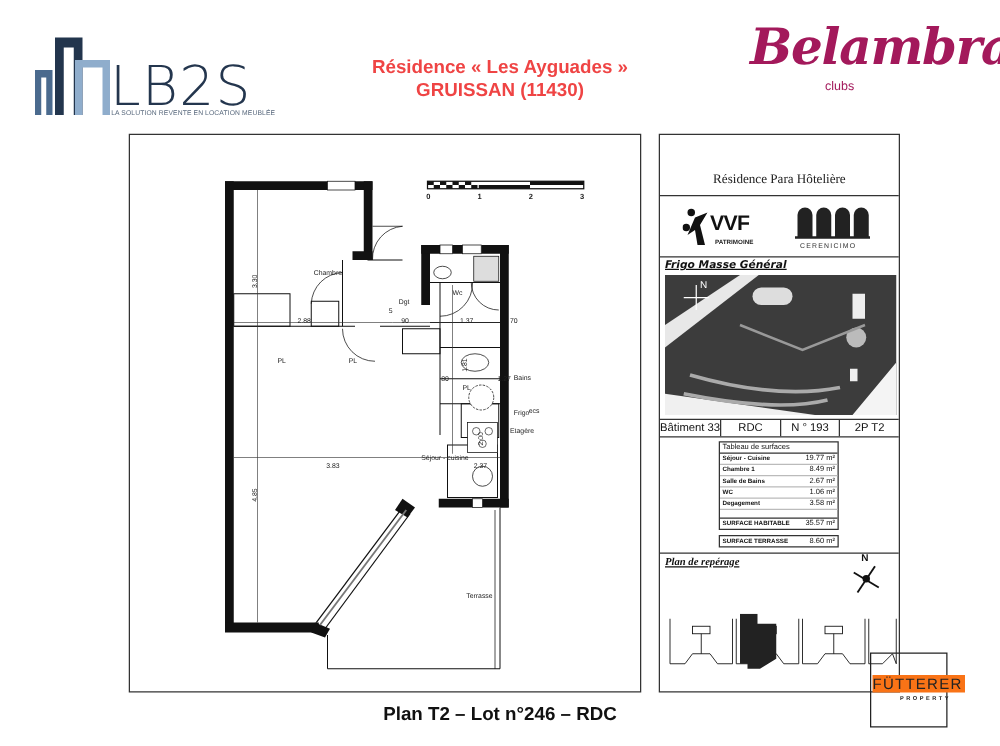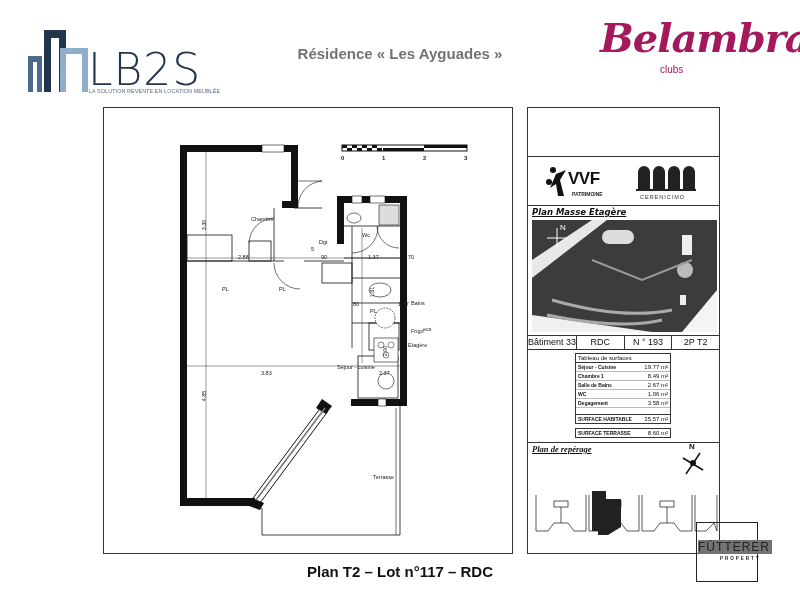--- a/index.html
+++ b/index.html
@@ -7,21 +7,21 @@
   body { position: relative; font-family: "Liberation Sans", sans-serif; color: #111; }
 
   .abs { position: absolute; }
 
   
   .lb2s-logo { left: 24px; top: 22px; width: 190px; height: 76px; }
   .lb2s-text { position: absolute; left: 64px; top: 26px; font-family: "DejaVu Sans", sans-serif; font-weight: 200; font-size: 44px; letter-spacing: 1px; color: #24364e; line-height: 1; }
   .lb2s-tag { position: absolute; left: 65px; top: 66px; font-size: 5.4px; color: #5a6a7e; letter-spacing: 0.1px; white-space: nowrap; }
 
   
-  .header-title { left: 260px; top: 44px; width: 280px; text-align: center; font-family: "Liberation Sans", sans-serif; font-weight: bold; font-size: 15px; line-height: 19px; color: #737373; }
+  .header-title { left: 260px; top: 44px; width: 280px; text-align: center; font-family: "Liberation Sans", sans-serif; font-weight: bold; font-size: 15px; line-height: 19px; color: #ef4444; }
 
   
   .belambra { left: 600px; top: 18px; width: 190px; height: 70px; }
   .belambra-word { position: absolute; left: 0; top: 0; font-family: "DejaVu Serif", serif; font-style: italic; font-size: 40px; color: #a3195b; letter-spacing: -1px; line-height: 1; font-weight: bold; }
   .belambra-clubs { position: absolute; left: 60px; top: 46px; font-size: 10px; color: #a3195b; }
 
   
   .plan-frame { left: 103px; top: 107px; width: 410px; height: 447px; border: 1.5px solid #333; background: #fff; }
 
   
@@ -43,21 +43,21 @@
   .surf-title { font-size: 6px; padding: 1px 2px; border-bottom: 1px solid #333; }
   .surf-row { display: flex; justify-content: space-between; padding: 0 2px; height: 9px; line-height: 9px; border-bottom: 0.5px solid #bbb; font-weight: bold; }
   .surf-row .v { font-size: 6px; font-weight: normal; }
   .surf-total { position: absolute; left: 0; bottom: 0; width: 100%; display: flex; justify-content: space-between; padding: 0 2px; height: 9px; line-height: 9px; border-top: 1px solid #333; font-weight: bold; }
   .surf-total .v { font-size: 6px; font-weight: normal; }
   .terrasse-box { position: absolute; left: 47px; top: 320px; width: 96px; height: 10px; border: 1px solid #333; font-size: 5px; display: flex; justify-content: space-between; padding: 0 2px; line-height: 8px; font-weight: bold; }
   .terrasse-box .v { font-size: 6px; font-weight: normal; }
 
   
   .futterer { left: 696px; top: 522px; width: 62px; height: 60px; border: 1px solid #222; }
-  .futterer-name { position: absolute; left: 1px; top: 17px; font-size: 12px; letter-spacing: 1px; color: #222; white-space: nowrap; background: #737373; padding-right: 2px; }
+  .futterer-name { position: absolute; left: 1px; top: 17px; font-size: 12px; letter-spacing: 1px; color: #222; white-space: nowrap; background: #f97316; padding-right: 2px; }
   .futterer-sub { position: absolute; left: 23px; top: 33px; font-size: 4.5px; letter-spacing: 2px; color: #222; white-space: nowrap; font-weight: bold; }
 
   
   .footer-title { left: 280px; top: 563px; width: 240px; text-align: center; font-weight: bold; font-size: 15px; color: #111; }
 
   
   .plan-label { position: absolute; font-size: 5.5px; color: #222; white-space: nowrap; }
   .scale-num { position: absolute; font-size: 6px; font-weight: bold; color: #222; }
 </style>
 </head>
@@ -68,20 +68,21 @@
     <path d="M4 70 V34 H18 V70 H13 V40 H9 V70 Z" fill="#4a6a8e"></path>
     <path d="M20 70 V8 H42 V70 H35 V16 H27 V70 Z" fill="#22354d"></path>
     <path d="M36 70 V26 H64 V70 H58 V32 H42 V70 Z" fill="#8fadcc"></path>
   </svg>
   <div class="lb2s-text">LB2S</div>
   <div class="lb2s-tag">LA SOLUTION REVENTE EN LOCATION MEUBLÉE</div>
 </div>
 
 <div class="abs header-title">
   <div>Résidence « Les Ayguades »</div>
+  <div>GRUISSAN (11430)</div>
 </div>
 
 <div class="abs belambra">
   <div class="belambra-word">Belambra</div>
   <div class="belambra-clubs">clubs</div>
 </div>
 
 <div class="abs plan-frame">
   <svg width="408" height="445" viewBox="0 0 408 445" style="position:absolute;left:0;top:0;">
 
@@ -209,20 +210,21 @@
   <div class="plan-label" style="left:275px;top:262px;">2.37</div>
   <div class="plan-label" style="left:95px;top:285px;transform:rotate(-90deg);">4.85</div>
 
   <div class="scale-num" style="left:237px;top:47px;">0</div>
   <div class="scale-num" style="left:278px;top:47px;">1</div>
   <div class="scale-num" style="left:319px;top:47px;">2</div>
   <div class="scale-num" style="left:360px;top:47px;">3</div>
 </div>
 
 <div class="abs info-panel">
+  <div class="panel-sub">Résidence Para Hôtelière</div>
   <div class="panel-divider" style="top:48px;"></div>
 
   <div class="vvf-logo">
     <svg width="22" height="32" viewBox="0 0 22 32" style="position:absolute;left:0;top:0;">
       <circle cx="7" cy="4" r="3" fill="#111"></circle>
       <circle cx="3" cy="16" r="3" fill="#111"></circle>
       <path d="M10 8 L20 4 L14 14 L18 30 L12 30 L10 18 L4 22 Z" fill="#111"></path>
     </svg>
     <div class="vvf-text">VVF</div>
     <div class="vvf-sub">PATRIMOINE</div>
@@ -233,21 +235,21 @@
       <path d="M2 26 V8 A6 6 0 0 1 14 8 V26 Z" fill="#222"></path>
       <path d="M17 26 V8 A6 6 0 0 1 29 8 V26 Z" fill="#222"></path>
       <path d="M32 26 V8 A6 6 0 0 1 44 8 V26 Z" fill="#222"></path>
       <path d="M47 26 V8 A6 6 0 0 1 59 8 V26 Z" fill="#222"></path>
       <rect x="0" y="25" width="60" height="2" fill="#222"></rect>
     </svg>
     <div class="ceren-text">CERENICIMO</div>
   </div>
 
   <div class="panel-divider" style="top:97px;"></div>
-  <div class="section-label" style="top:99px;">Plan Masse Etagère</div>
+  <div class="section-label" style="top:99px;">Frigo Masse Général</div>
 
   <div class="masse-img">
     <svg width="185" height="112" viewBox="0 0 185 112">
       <rect width="185" height="112" fill="#3c3c3c"></rect>
       <polygon points="0,40 60,0 75,0 0,58" fill="#e8e8e8"></polygon>
       <polygon points="0,112 185,112 185,70 150,112" fill="#f4f4f4"></polygon>
       <polygon points="0,95 120,112 0,112" fill="#f0f0f0"></polygon>
       <rect x="70" y="10" width="32" height="14" rx="7" fill="#ddd"></rect>
       <rect x="150" y="15" width="10" height="20" fill="#eee"></rect>
       <circle cx="153" cy="50" r="8" fill="#bbb"></circle>
@@ -332,13 +334,13 @@
       <polygon points="58,0 72,0 72,8 87,8 87,36 74,44 64,44 64,40 58,40" fill="#222"></polygon>
     </svg>
   </div>
 </div>
 
 <div class="abs futterer">
   <div class="futterer-name">FÜTTERER</div>
   <div class="futterer-sub">PROPERTY</div>
 </div>
 
-<div class="abs footer-title">Plan T2 – Lot n°117 – RDC</div>
+<div class="abs footer-title">Plan T2 – Lot n°246 – RDC</div>
 
 </body></html>

